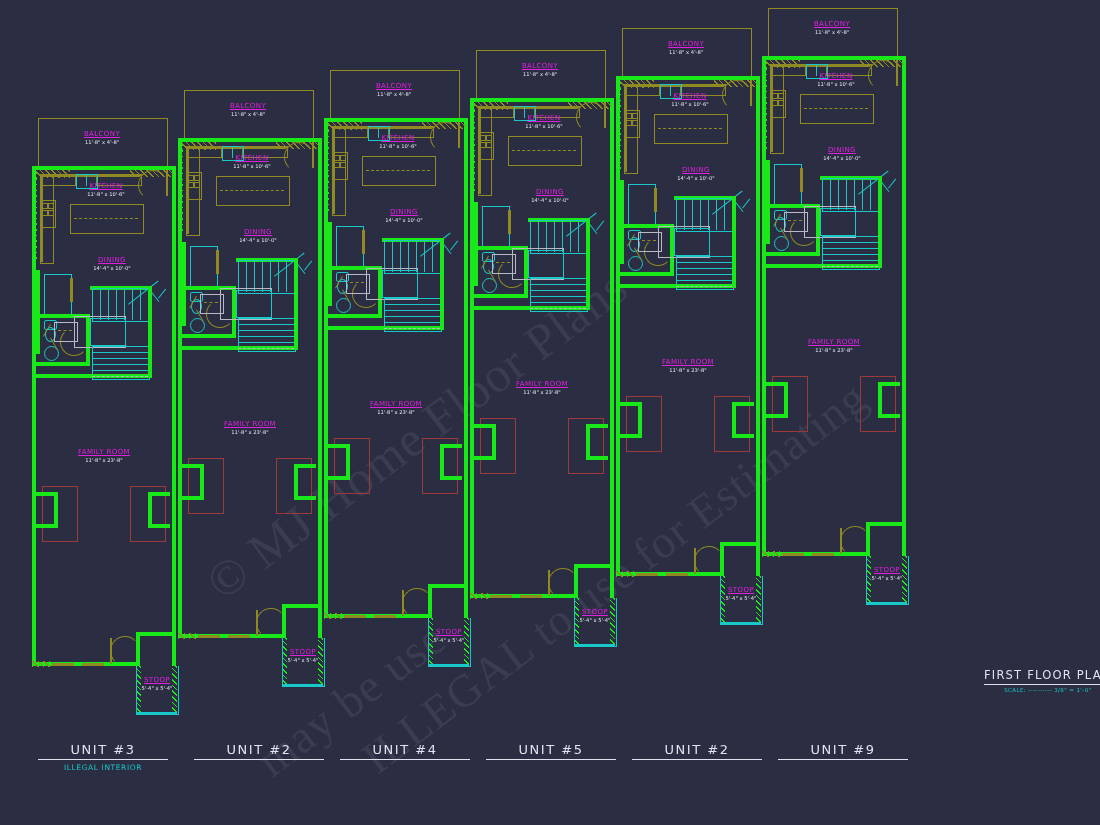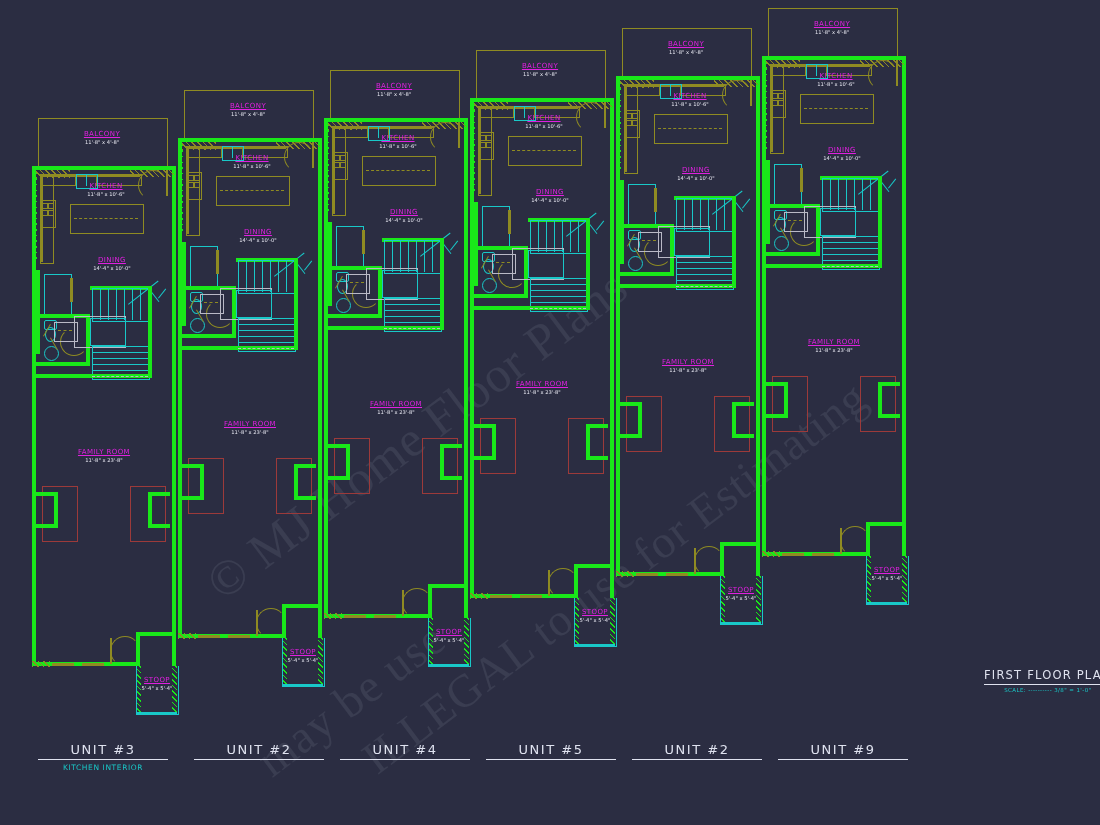--- a/index.html
+++ b/index.html
@@ -690,21 +690,21 @@
         <div class="lbl" style="left: 106px; top: 558px; width: 42px;">
           <span class="nm">STOOP</span>
           <span class="dim">5'-4" x 5'-4"</span>
         </div>
       </div>
     </div>
 
   <div id="captions-root">
       <div class="ucap" style="left: 38px; top: 742px; width: 130px;">
         <span class="t">UNIT #3</span>
-        <span class="s">KITCHEN INTERIOR</span>
+        <span class="s">ILLEGAL INTERIOR</span>
       </div>
       <div class="ucap" style="left: 194px; top: 742px; width: 130px;">
         <span class="t">UNIT #2</span>
       </div>
       <div class="ucap" style="left: 340px; top: 742px; width: 130px;">
         <span class="t">UNIT #4</span>
       </div>
       <div class="ucap" style="left: 486px; top: 742px; width: 130px;">
         <span class="t">UNIT #5</span>
       </div>

